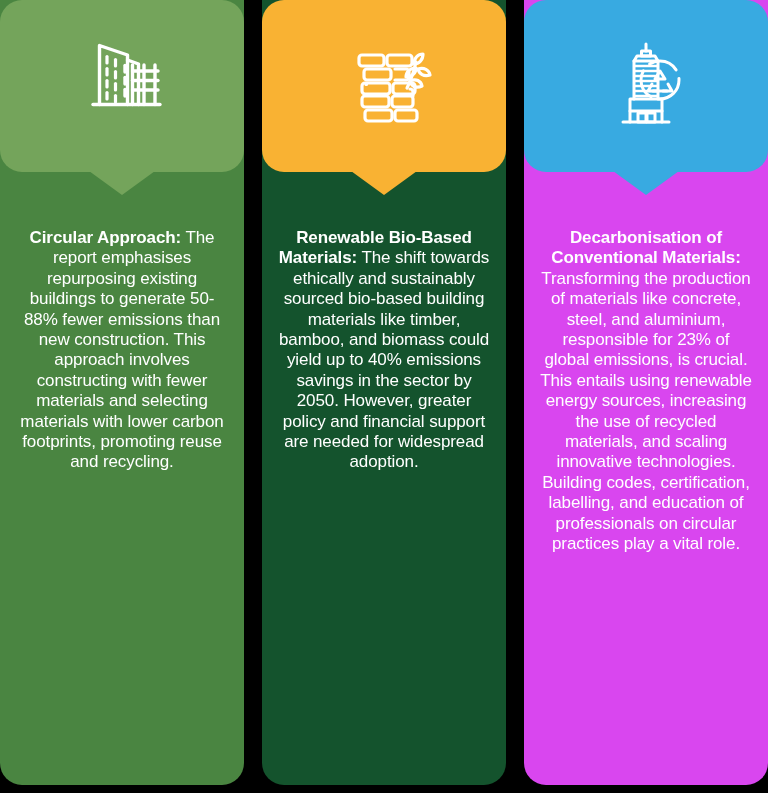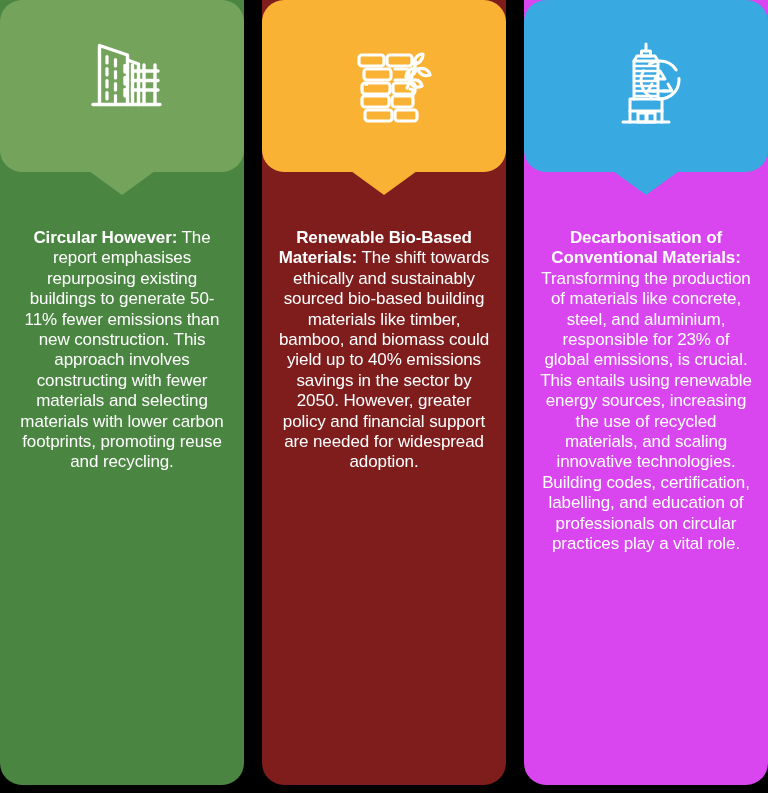--- a/index.html
+++ b/index.html
@@ -24,21 +24,21 @@
   }
   .column {
     position: relative;
     width: 244px;
     height: 785px;
     border-radius: 0 0 22px 22px;
     box-sizing: border-box;
     overflow: visible;
   }
   .col-green  { background: #4a8541; }
-  .col-orange { background: #7f1d1d; }
+  .col-orange { background: #14532d; }
   .col-blue   { background: #d946ef; }
 
   
   .icon-panel {
     position: absolute;
     top: 0;
     left: 0;
     width: 244px;
     height: 172px;
     border-radius: 22px 22px 22px 22px;
@@ -126,21 +126,21 @@
           <line x1="74" y1="31" x2="74" y2="70.5"></line>
           <line x1="85" y1="31" x2="85" y2="70.5"></line>
           <line x1="62.5" y1="37" x2="88" y2="37"></line>
           <line x1="62.5" y1="46.5" x2="88" y2="46.5"></line>
           <line x1="62.5" y1="56" x2="88" y2="56"></line>
           <line x1="23" y1="70.5" x2="90" y2="70.5"></line>
         </svg>
       </span>
     </div>
     <div class="pointer pointer-green"></div>
-    <div class="body-text"><span class="lead">Circular However:</span><span> The report emphasises repurposing existing buildings to generate 50-11% fewer emissions than new construction. This approach involves constructing with fewer materials and selecting materials with lower carbon footprints, promoting reuse and recycling.</span></div>
+    <div class="body-text"><span class="lead">Circular Approach:</span><span> The report emphasises repurposing existing buildings to generate 50-88% fewer emissions than new construction. This approach involves constructing with fewer materials and selecting materials with lower carbon footprints, promoting reuse and recycling.</span></div>
   </div>
 
   <div class="column col-orange">
     <div class="icon-panel panel-orange">
       <span class="icon-wrap">
         <svg viewBox="0 0 104 104" fill="none" stroke="#ffffff" stroke-width="3.2" stroke-linecap="round" stroke-linejoin="round">
           <rect x="27" y="21" width="25" height="11" rx="3"></rect>
           <rect x="55" y="21" width="25" height="11" rx="3"></rect>
           <rect x="32" y="35" width="27" height="11" rx="3"></rect>
           <rect x="30" y="49" width="28" height="11" rx="3"></rect>

